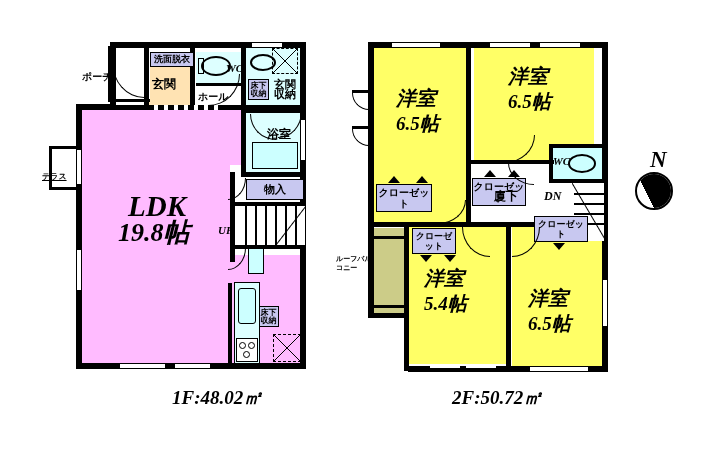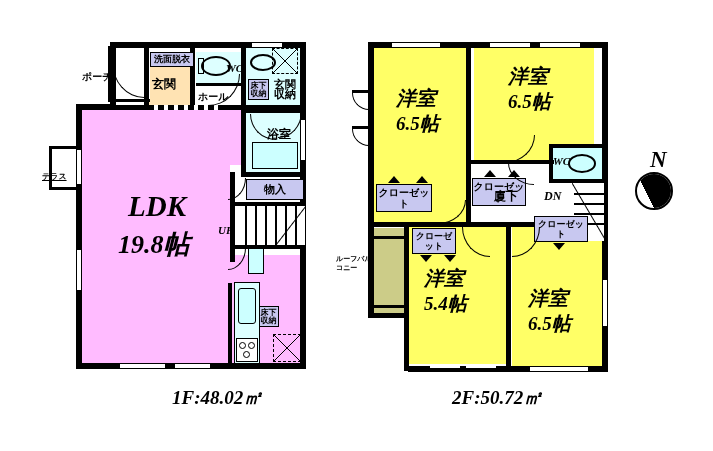--- a/index.html
+++ b/index.html
@@ -143,21 +143,21 @@
          writing-mode:horizontal-tb;word-break:break-all;padding:1px;">床下収納</div>
 
     <div class="lbl jp" style="left:267px;top:128px;font-size:12px;">浴室</div>
 
     <div class="boxlbl" style="left:246px;top:179px;width:58px;height:21px;font-size:11px;">物入</div>
 
     <div class="boxlbl" style="left:258px;top:306px;width:21px;height:21px;font-size:8px;
          word-break:break-all;padding:1px;">床下収納</div>
 
     <div class="lbl bigname" style="left:128px;top:192px;font-size:29px;text-align:right;">LDK</div>
-    <div class="lbl bigname jp" style="left:118px;top:232px;font-size:26px;font-family:'Liberation Serif',serif;">19.8帖</div>
+    <div class="lbl bigname jp" style="left:118px;top:220px;font-size:26px;font-family:'Liberation Serif',serif;">19.8帖</div>
     <div class="lbl" style="left:218px;top:225px;font-size:11px;font-weight:bold;font-style:italic;">UP</div>
 
     <div class="oval" style="left:201px;top:56px;width:30px;height:20px;"></div>
     <div class="abs" style="left:198px;top:58px;width:6px;height:16px;border:1.5px solid #000;"></div>
 
     <div class="oval" style="left:250px;top:54px;width:26px;height:17px;"></div>
 
     <div class="dashbox" style="left:272px;top:48px;width:26px;height:26px;"></div>
 
     <div class="fixture lcyan" style="left:252px;top:142px;width:46px;height:27px;background:#ccffff;"></div>

